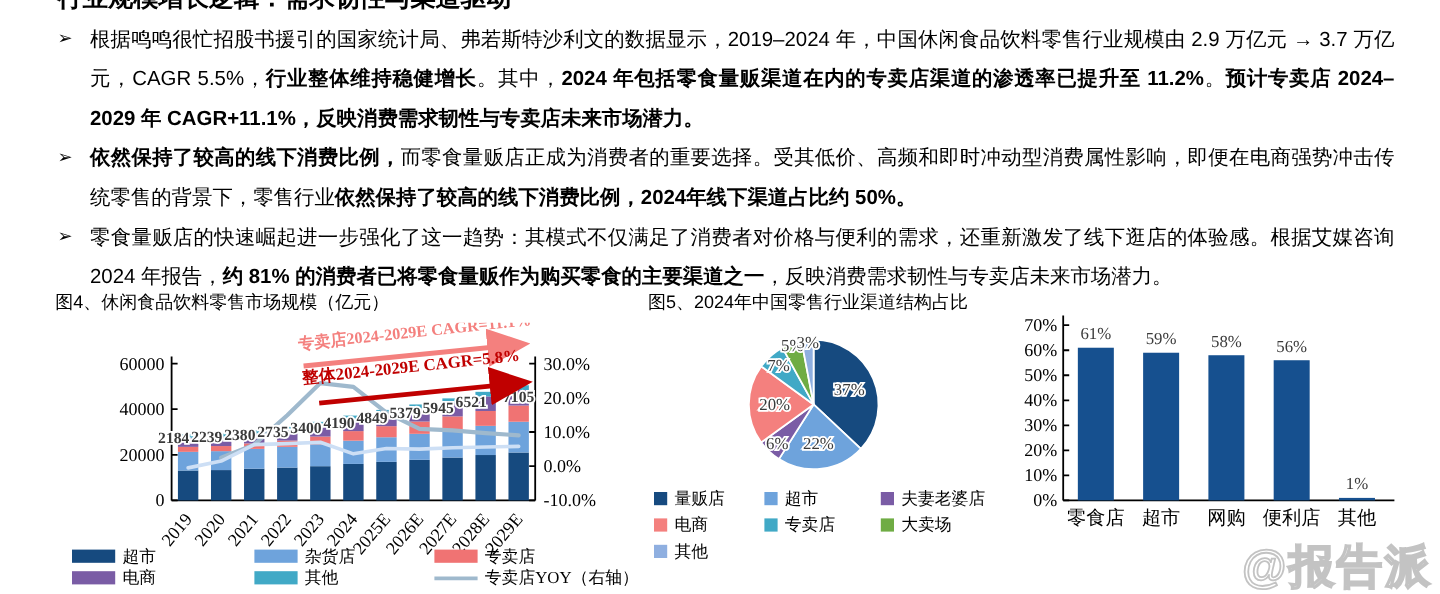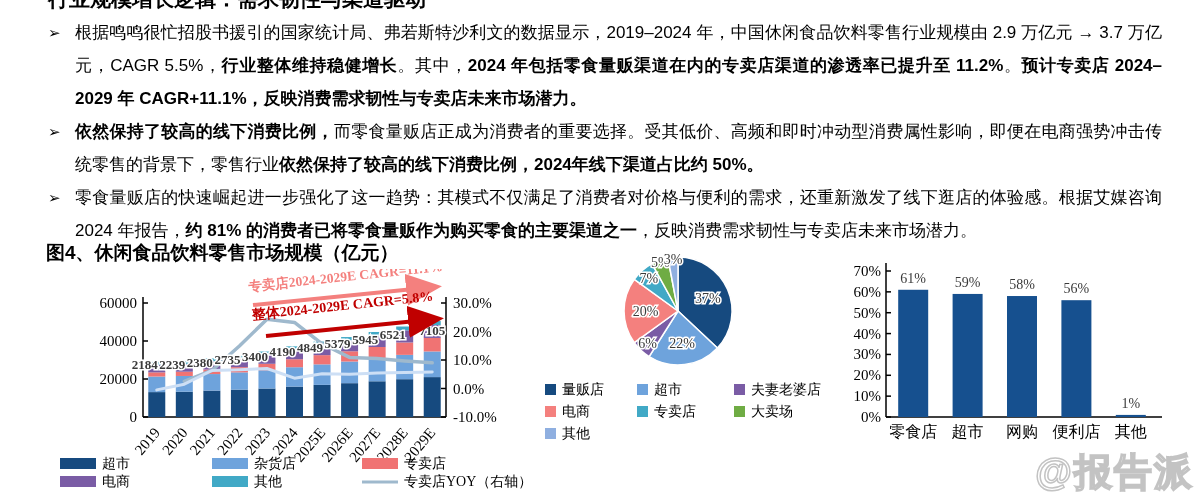--- a/index.html
+++ b/index.html
@@ -10,21 +10,21 @@
   .page-title{
     margin:-14px 0 0 48px;font-size:21px;font-weight:700;line-height:26px;white-space:nowrap;
   }
   .bullets{margin:4px 38px 0 48px;}
   .bullet{display:flex;align-items:flex-start;}
   .bullet .marker{flex:0 0 27px;font-size:15px;line-height:33px;}
   .bullet p{margin:0;font-size:17px;line-height:33px;text-align:justify;flex:1;}
   .bullet p b{font-weight:700;}
   .figures{position:absolute;left:0;top:243px;width:1200px;height:252px;}
   .fig{position:absolute;top:0;}
-  .fig-title{font-size:19px;font-weight:700;height:26px;line-height:20px;white-space:nowrap;}
+  .fig-title{font-size:15px;font-weight:400;height:26px;line-height:20px;white-space:nowrap;}
   .fig svg{display:block;}
   #fig4{left:46px;width:494px;}
   #fig5{left:540px;width:306px;}
   #fig6{left:846px;width:354px;}
   .watermark{
     position:absolute;right:6px;top:447px;font-size:38px;font-weight:700;
     color:transparent;-webkit-text-stroke:1.5px #c3c3c3;letter-spacing:2px;
     font-family:"Liberation Sans",sans-serif;pointer-events:none;
   }
   text{font-family:"Liberation Serif",serif;}
@@ -213,20 +213,21 @@
           <rect x="316" y="189" width="36" height="11" fill="#F07373"></rect>
           <text x="358" y="199" font-size="14" fill="#000">专卖店</text>
         </g>
         <g>
           <line x1="316" y1="213" x2="352" y2="213" stroke="#9FB9CD" stroke-width="3"></line>
           <text x="358" y="217" font-size="14" fill="#000">专卖店YOY（右轴）</text>
         </g>
       </svg>
   </div>
   <div class="fig" id="fig5">
+    <div class="fig-title">图5、2024年中国零售行业渠道结构占比</div>
     <svg id="svg5" width="306" height="226" viewBox="0 0 306 226">
         <g>
           <path d="M138,68 L138.0,14.0 A54,54 0 0 1 177.4,105.0 Z" fill="#164A7F" stroke="#fff" stroke-width="1.5"></path>
           <path d="M138,68 L177.4,105.0 A54,54 0 0 1 109.1,113.6 Z" fill="#6EA3DC" stroke="#fff" stroke-width="1.5"></path>
           <path d="M138,68 L109.1,113.6 A54,54 0 0 1 94.3,99.7 Z" fill="#7A5CA5" stroke="#fff" stroke-width="1.5"></path>
           <path d="M138,68 L94.3,99.7 A54,54 0 0 1 94.3,36.3 Z" fill="#F4807E" stroke="#fff" stroke-width="1.5"></path>
           <path d="M138,68 L94.3,36.3 A54,54 0 0 1 112.0,20.7 Z" fill="#41A9C6" stroke="#fff" stroke-width="1.5"></path>
           <path d="M138,68 L112.0,20.7 A54,54 0 0 1 127.9,15.0 Z" fill="#6FAC44" stroke="#fff" stroke-width="1.5"></path>
           <path d="M138,68 L127.9,15.0 A54,54 0 0 1 138.0,14.0 Z" fill="#8FAFE0" stroke="#fff" stroke-width="1.5"></path>
         </g>

